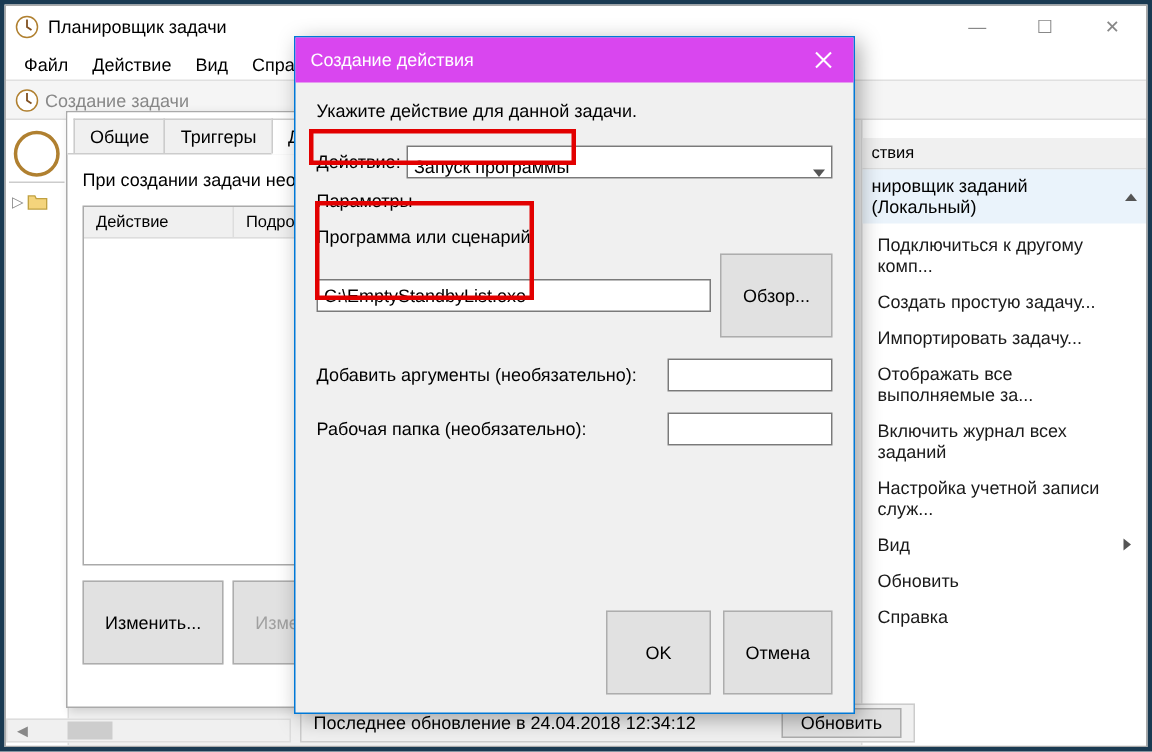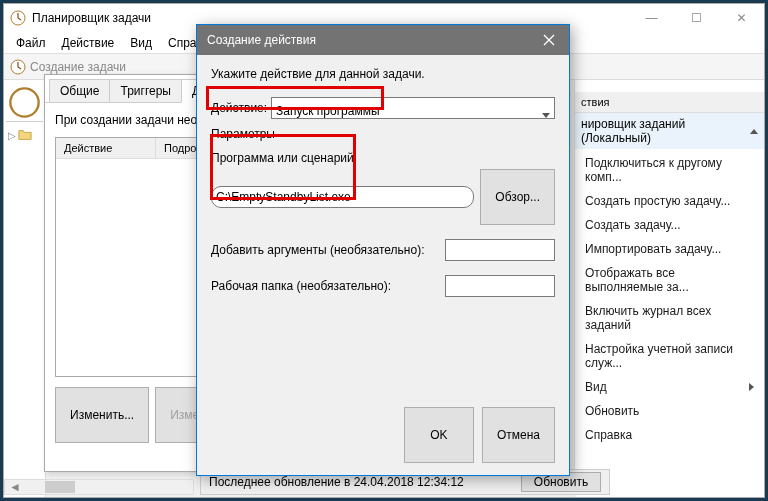--- a/index.html
+++ b/index.html
@@ -41,33 +41,33 @@
 .hint-text { margin-bottom: 10px; }
 .listbox { border: 1px solid #aaa; height: 240px; background:#fff; }
 .listbox-headers { display:flex; background:#f0f0f0; border-bottom:1px solid #ddd;}
 .listbox-headers span { padding:4px 8px; border-right:1px solid #ddd; font-size:11px;}
 .button-row { margin-top: 10px; display:flex; gap:6px;}
 .btn { padding: 20px 14px; background: #e1e1e1; border: 1px solid #adadad; min-width:70px; text-align:center;}
 .btn.disabled { color: #a0a0a0; }
 
 
 .dialog { position: absolute; left: 196px; top: 24px; width: 374px; height: 452px; background: #f0f0f0; border: 1px solid #0078d7; box-shadow: 3px 3px 14px rgba(0,0,0,0.35); z-index: 100; }
-.dlg-titlebar { height: 30px; background: #737373; color: #fff; display: flex; align-items: center; padding: 0 10px; justify-content: space-between; }
+.dlg-titlebar { height: 30px; background: #d946ef; color: #fff; display: flex; align-items: center; padding: 0 10px; justify-content: space-between; }
 .dlg-close { width: 40px; height: 30px; display:flex; align-items:center; justify-content:center; margin-right:-10px;}
 .dlg-body { padding: 12px 14px; }
 .dlg-instruction { margin-bottom: 16px; }
 .dlg-row { display: flex; align-items: center; margin-bottom: 8px; }
 .dlg-row label { width: 60px; }
 .dlg-select { flex: 1; height: 22px; border: 1px solid #7a7a7a; background: #fff; padding: 0 4px; display:flex; align-items:flex-end; justify-content:space-between;}
 .dlg-section-title { margin: 6px 0 10px 0; }
 .dlg-group { padding: 0 0 0 0; }
 .dlg-field-label { margin-bottom: 4px; }
 .dlg-field-row { display: flex; gap: 6px; margin-bottom: 14px; align-items:center;}
 .dlg-input { height: 22px; border: 1px solid #7a7a7a; background: #fff; padding: 0 4px; display:flex; align-items:center; overflow:hidden;}
-.dlg-input.main { flex: 1; border-radius: 10px; }
+.dlg-input.main { flex: 1; }
 .dlg-input.small { width: 110px; }
 .dlg-buttons { position:absolute; bottom:12px; right:14px; display:flex; gap:8px;}
 
 
 .hl { position: absolute; border: 3px solid #e20000; pointer-events: none; z-index: 200; }
 
 
 .status-area { position:absolute; left:200px; bottom:6px; width:410px; height:26px; background:#f0f0f0; border:1px solid #ccc; display:flex; align-items:center; padding:0 8px; gap:20px; z-index:5;}
 .status-area .btn { min-width:80px; padding:2px 10px;}
 
@@ -128,21 +128,20 @@
 
     <div class="right-pane">
       <div class="right-header">ствия</div>
       <div class="right-section-title">
         <span>нировщик заданий (Локальный)</span>
         <span class="chev chev-up"></span>
       </div>
       <div class="right-items">
         <div class="right-item">Подключиться к другому комп...</div>
         <div class="right-item">Создать простую задачу...</div>
-        <div class="right-item">Создать задачу...</div>
         <div class="right-item">Импортировать задачу...</div>
         <div class="right-item">Отображать все выполняемые за...</div>
         <div class="right-item">Включить журнал всех заданий</div>
         <div class="right-item">Настройка учетной записи служ...</div>
         <div class="right-item">
             <span>Вид</span>
             <span class="chev chev-right"></span>
           </div>
         <div class="right-item">Обновить</div>
         <div class="right-item">Справка</div>

